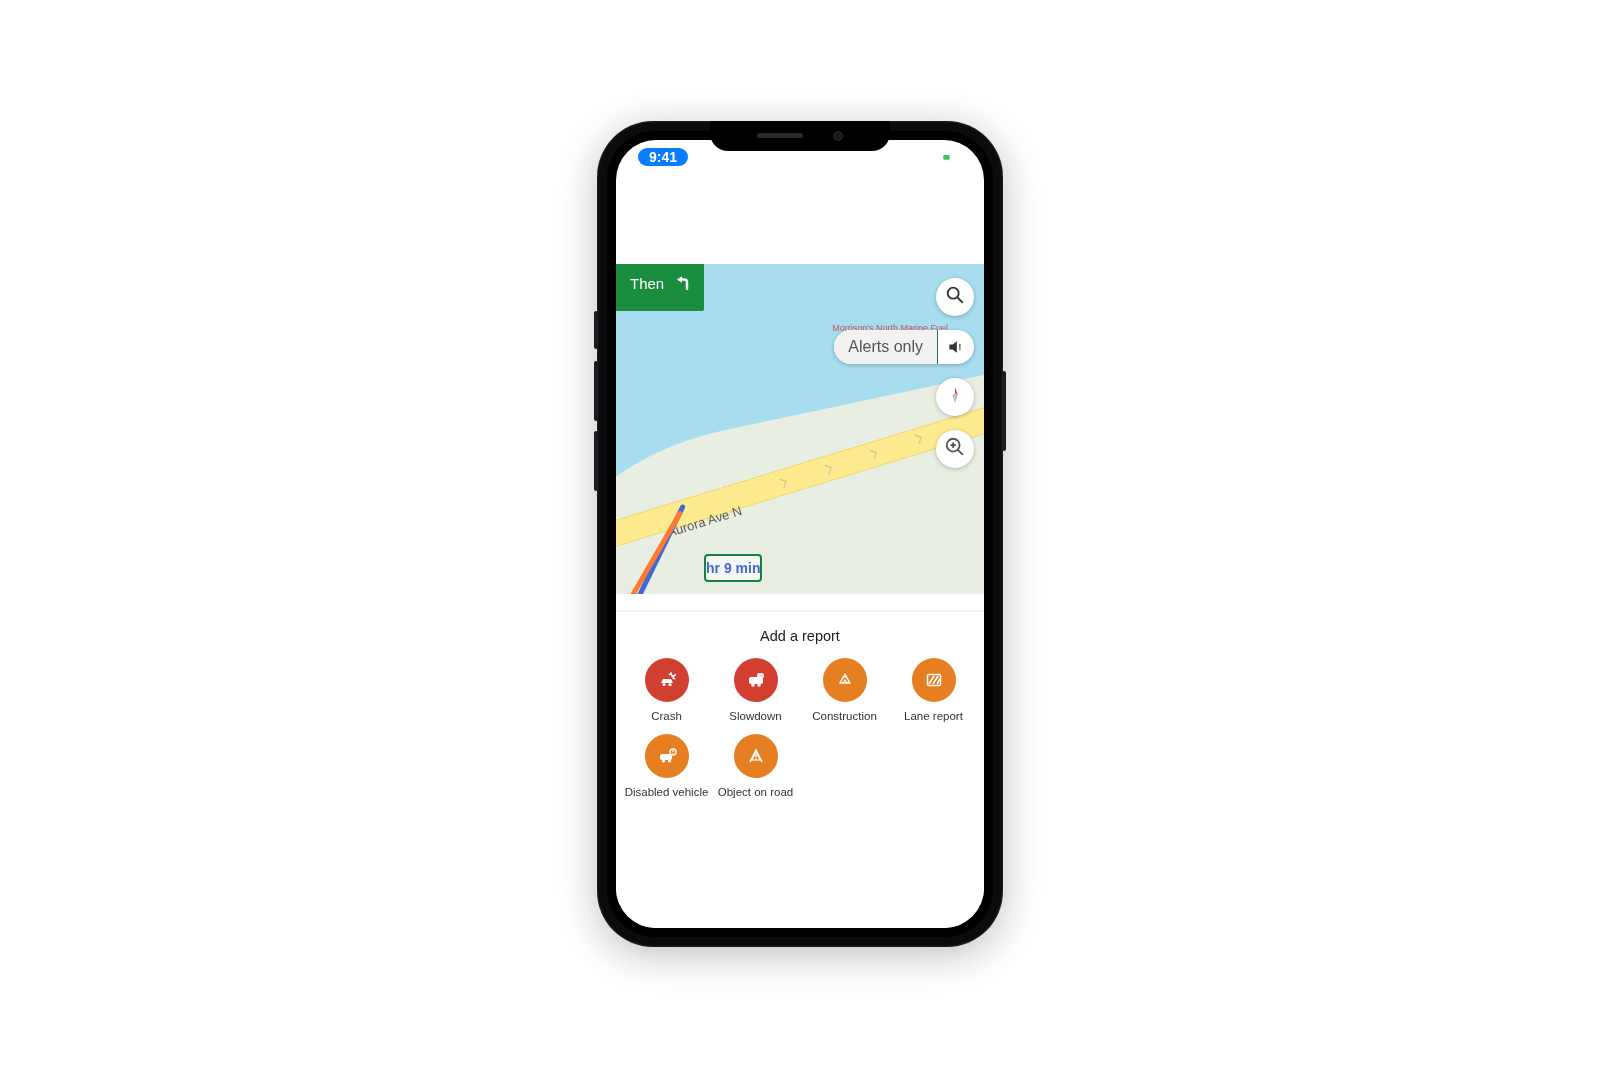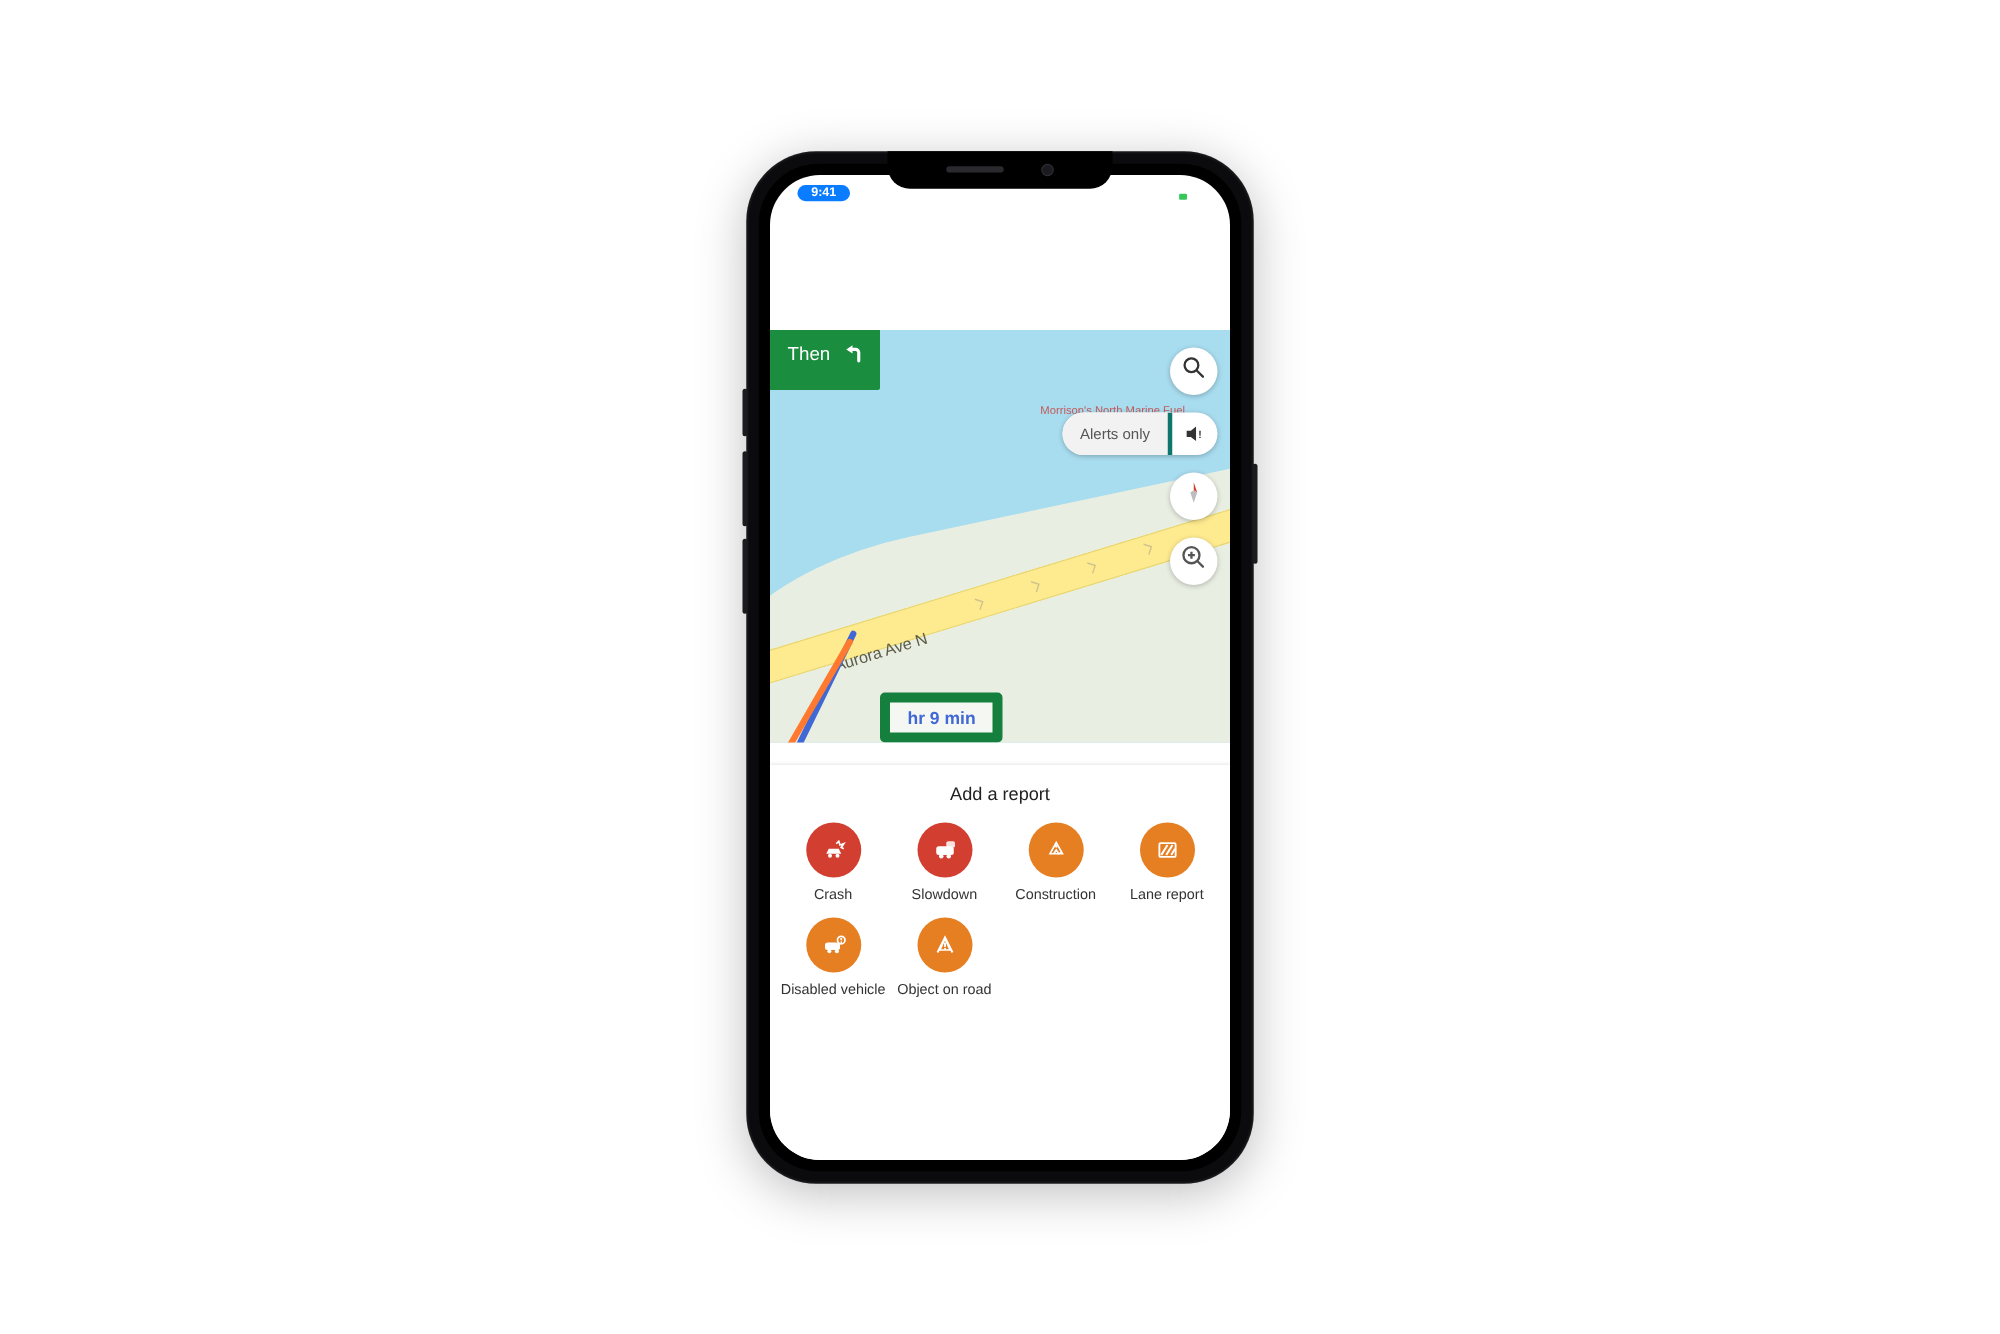--- a/index.html
+++ b/index.html
@@ -13,46 +13,46 @@
   .side-btn.right1{right:-3px;top:250px;width:4px;height:80px;}
   .side-btn.left1{left:-3px;top:190px;width:4px;height:38px;}
   .side-btn.left2{left:-3px;top:240px;width:4px;height:60px;}
   .side-btn.left3{left:-3px;top:310px;width:4px;height:60px;}
   
   .notch{position:absolute;top:0;left:50%;transform:translateX(-50%);width:180px;height:30px;background:#000;border-bottom-left-radius:18px;border-bottom-right-radius:18px;z-index:50;display:flex;align-items:center;justify-content:center;gap:30px;}
   .speaker{width:46px;height:5px;background:#2a2a2e;border-radius:3px;}
   .cam{width:8px;height:8px;background:#1a1a20;border-radius:50%;border:1px solid #2d2d35;}
   
   .statusbar{position:absolute;top:0;left:0;right:0;height:30px;z-index:40;color:#fff;}
-  .time-pill{position:absolute;top:8px;left:22px;background:#0a7cff;color:#fff;font-weight:600;font-size:10px;padding:1px 11px;border-radius:12px;}
+  .time-pill{position:absolute;top:8px;left:22px;background:#0a7cff;color:#fff;font-weight:600;font-size:14px;padding:1px 11px;border-radius:12px;}
   .status-right{position:absolute;top:10px;right:20px;display:flex;align-items:center;gap:6px;}
   .wifi svg,.battery svg{display:block;}
   
   .nav-banner{position:absolute;top:0;left:0;right:0;height:124px;background:#2da44a;display:flex;align-items:flex-end;justify-content:center;padding-bottom:30px;box-sizing:border-box;}
   .nav-content{display:flex;align-items:center;gap:16px;}
   .arrow-up svg{display:block;}
   .road{color:#fff;font-size:22px;font-weight:500;letter-spacing:.2px;}
   .voice-btn{position:absolute;right:14px;bottom:22px;width:40px;height:40px;background:#fff;border-radius:50%;display:flex;align-items:center;justify-content:center;box-shadow:0 1px 3px rgba(0,0,0,.25);}
   
   .then-chip{position:absolute;top:124px;left:0;background:#1a8d3e;color:#fff;padding:8px 12px 16px 14px;font-size:15px;display:flex;align-items:center;gap:8px;border-bottom-right-radius:2px;}
   
   .map{position:absolute;top:124px;left:0;right:0;height:330px;background:#a8dcef;overflow:hidden;}
   .land{position:absolute;background:#e9eee2;}
   .land1{transform:rotate(-12deg);left:-60px;bottom:-120px;width:520px;height:300px;border-top-left-radius:200px 120px;}
   .road-band{position:absolute;left:-30px;right:-30px;top:200px;height:26px;background:#feeb8f;transform:rotate(-17deg);box-shadow:0 0 0 1px #e8d778 inset;}
   .road-label{position:absolute;left:50px;top:250px;transform:rotate(-17deg);font-size:13px;color:#5c5c47;}
-  .eta-chip{position:absolute;left:88px;top:290px;background:rgba(255,255,255,.55);color:#4169d6;font-size:14px;font-weight:600;padding:4px 14px;border-radius:4px;border:8px solid #15803d;}
+  .eta-chip{position:absolute;left:88px;top:290px;background:rgba(255,255,255,.55);color:#4169d6;font-size:14px;font-weight:600;padding:4px 0;border-radius:4px;border:2px solid #15803d;}
   .route{position:absolute;left:35px;bottom:-20px;width:5px;height:110px;background:#ff7a2f;border-radius:3px;transform:rotate(30deg);}
   .route2{position:absolute;left:40px;bottom:-20px;width:5px;height:115px;background:#4169d6;border-radius:3px;transform:rotate(26deg);}
   .poi{position:absolute;right:36px;top:60px;font-size:9px;color:#c45a5a;text-align:center;line-height:1.1;}
   
   .map-controls{position:absolute;top:138px;right:10px;display:flex;flex-direction:column;gap:14px;align-items:flex-end;z-index:5;}
   .circle-btn{width:38px;height:38px;background:#fff;border-radius:50%;display:flex;align-items:center;justify-content:center;box-shadow:0 1px 4px rgba(0,0,0,.25);}
   .pill{display:flex;align-items:center;background:#fff;border-radius:20px;box-shadow:0 1px 4px rgba(0,0,0,.25);height:34px;}
-  .pill-label{font-size:12px;color:#555;padding:0 14px;border-right:4px solid #0f766e;background:#f2f2f2;border-radius:20px 0 0 20px;height:100%;display:flex;align-items:center;}
+  .pill-label{font-size:16px;color:#555;padding:0 14px;border-right:1px solid #0f766e;background:#f2f2f2;border-radius:20px 0 0 20px;height:100%;display:flex;align-items:center;}
   .pill-icon{width:36px;display:flex;justify-content:center;}
   
   .sheet{position:absolute;top:454px;left:0;right:0;bottom:0;background:#fff;box-shadow:0 -1px 3px rgba(0,0,0,.1);margin-top:18px;}
   .sheet-title{text-align:center;font-size:14.5px;color:#222;padding:16px 0 6px;}
   .grid{display:grid;grid-template-columns:repeat(4,1fr);gap:12px 0;padding:8px 6px;}
   .cell{display:flex;flex-direction:column;align-items:center;gap:8px;cursor:pointer;}
   .pellet{width:44px;height:44px;border-radius:50%;display:flex;align-items:center;justify-content:center;}
   .pellet.red{background:#d23f31;}
   .pellet.blue{background:#1a73e8;}
   .pellet.orange{background:#e67e22;}

